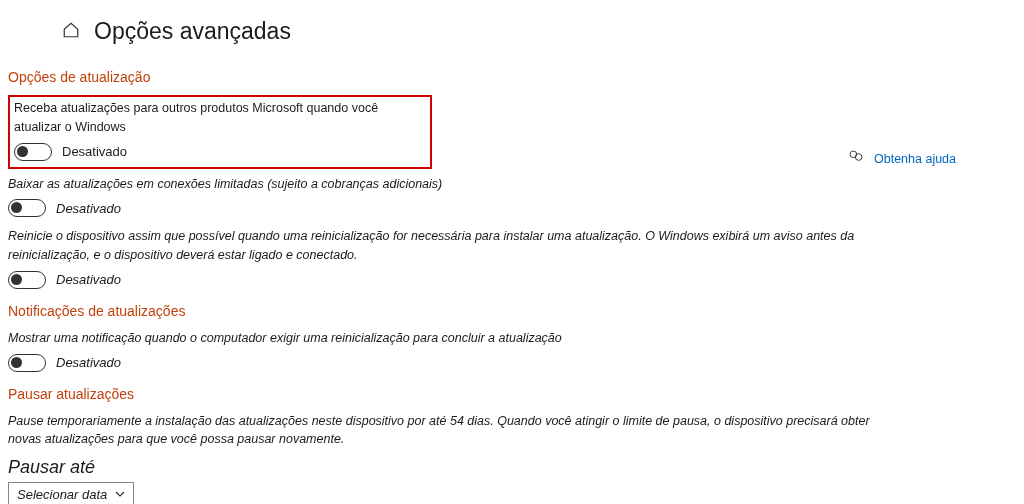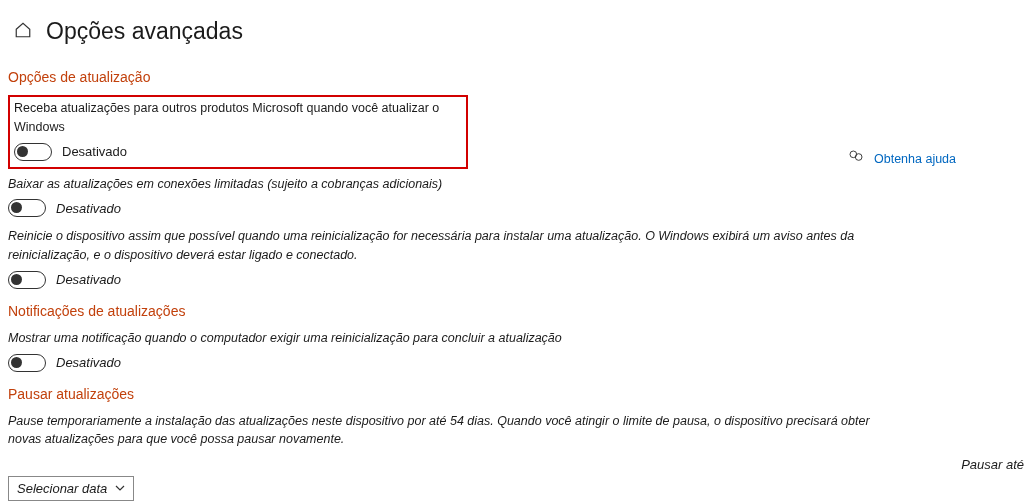--- a/index.html
+++ b/index.html
@@ -11,20 +11,21 @@
       width: 1024px;
       height: 504px;
       position: relative;
       overflow: hidden;
     }
     .header {
       display: flex;
       align-items: center;
       padding: 18px 0 10px 14px;
       gap: 14px;
+      margin-left: 48px;
     }
     .header svg { width: 18px; height: 18px; }
     .page-title {
       font-size: 23px;
       font-weight: 400;
       color: #1b1b1b;
     }
     .main {
       padding: 0 0 0 6px;
       position: relative;
@@ -68,21 +69,21 @@
       background: #333;
     }
     .toggle-label {
       font-size: 13px;
       color: #1b1b1b;
     }
     .highlight-box {
       border: 2px solid #d20000;
       padding: 2px 6px 6px 4px;
       margin-top: 8px;
-      width: 460px;
+      width: 424px;
     }
     .highlight-box .setting-desc { max-width: 440px; }
     .sidebar {
       position: absolute;
       right: 16px;
       top: 80px;
       width: 160px;
     }
     .note-text {
       font-size: 12px;
@@ -95,25 +96,24 @@
       gap: 10px;
     }
     .help-row svg { width: 16px; height: 16px; }
     .help-link {
       color: #0067c0;
       font-size: 12.5px;
       text-decoration: none;
       cursor: pointer;
     }
     .select-label {
-      font-size: 13px;
+      font-size: 18px;
       color: #1b1b1b;
       margin-top: 8px;
       margin-bottom: 4px;
-      text-align: right;
     }
     .select-box {
       display: inline-flex;
       align-items: center;
       justify-content: space-between;
       border: 1px solid #888;
       font-size: 13px;
       padding: 4px 8px;
       min-width: 120px;
       cursor: pointer;

